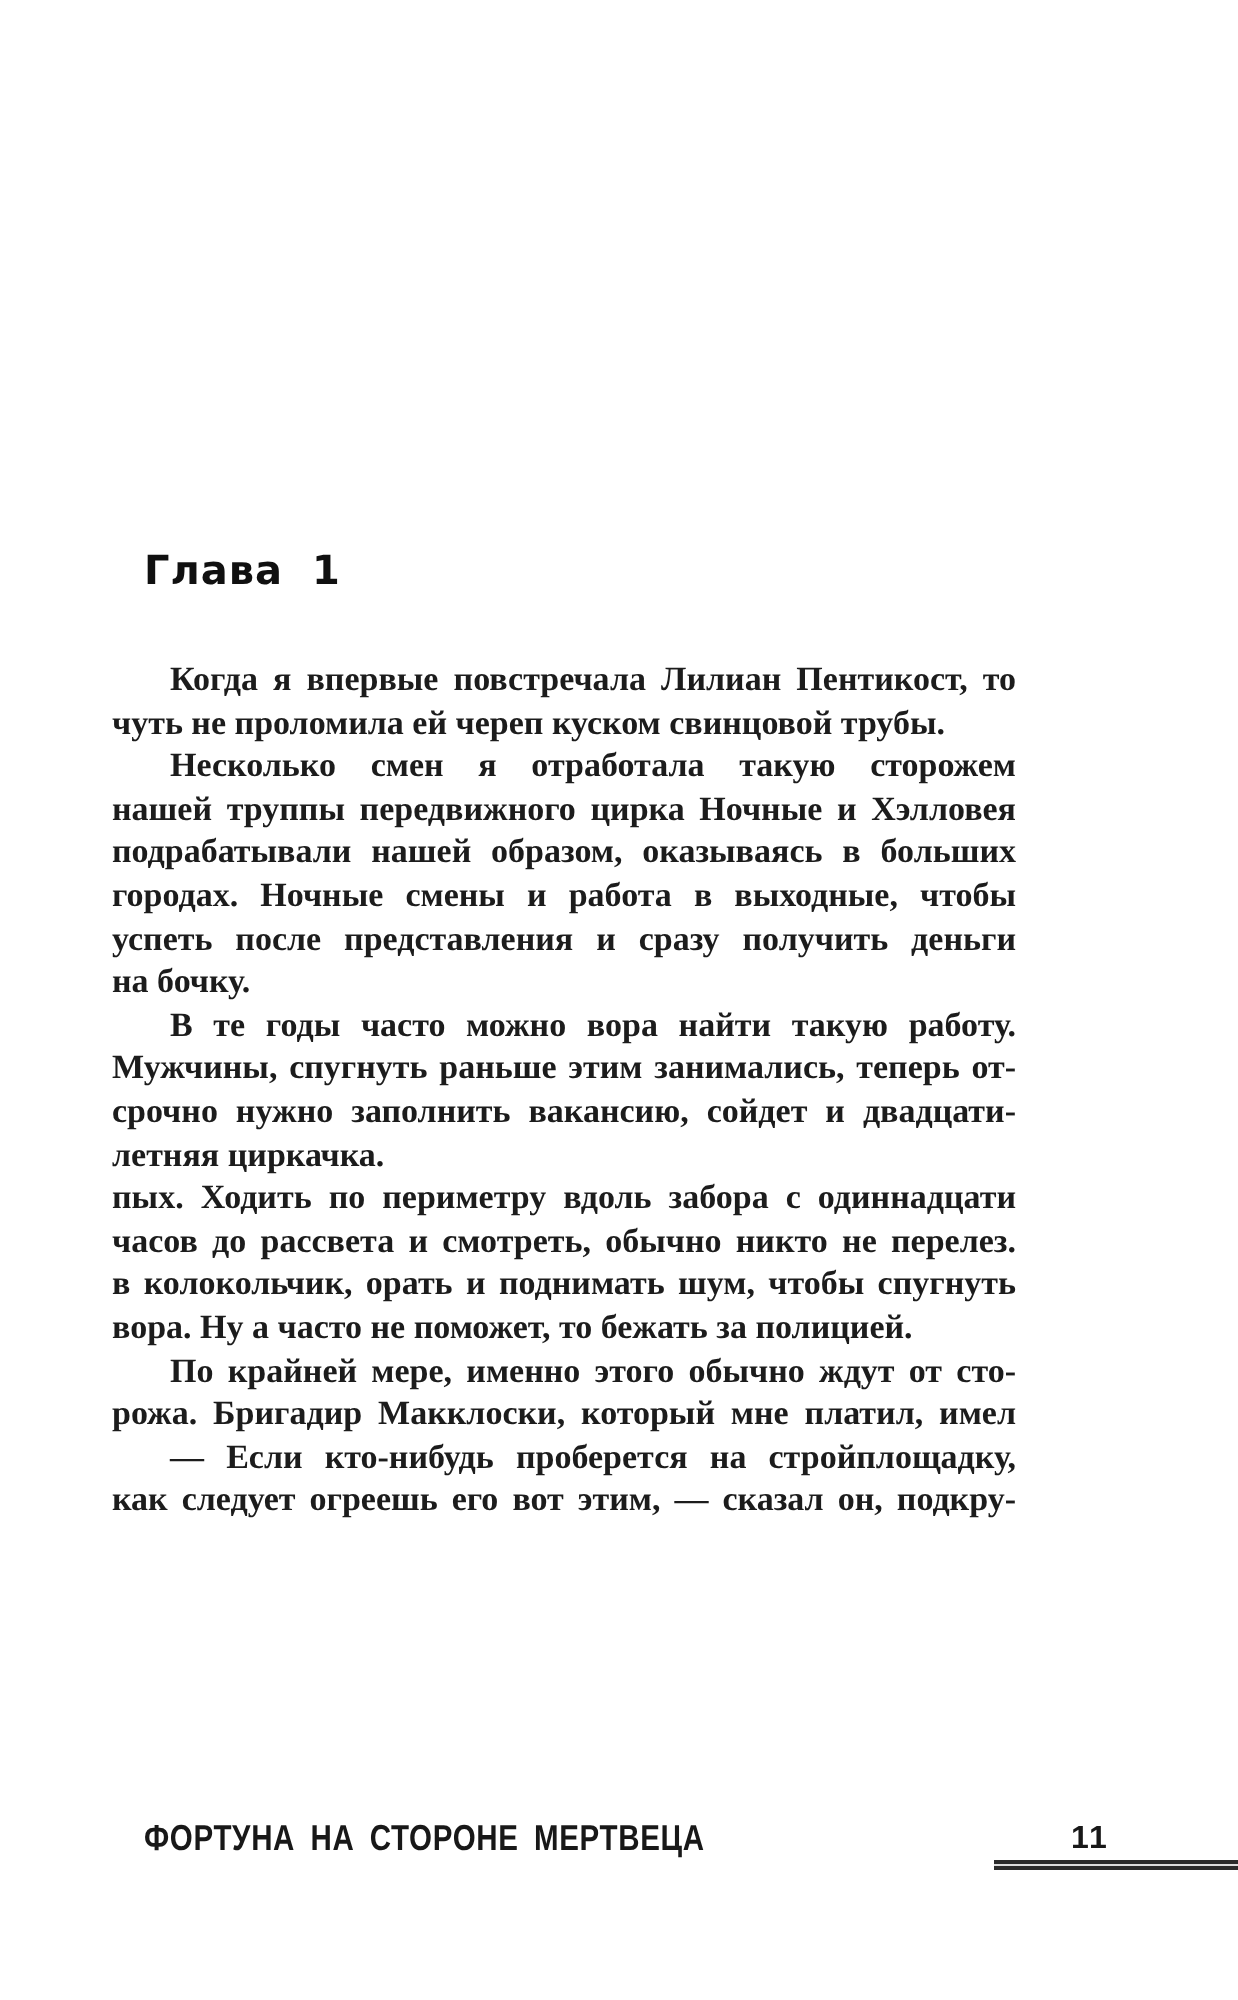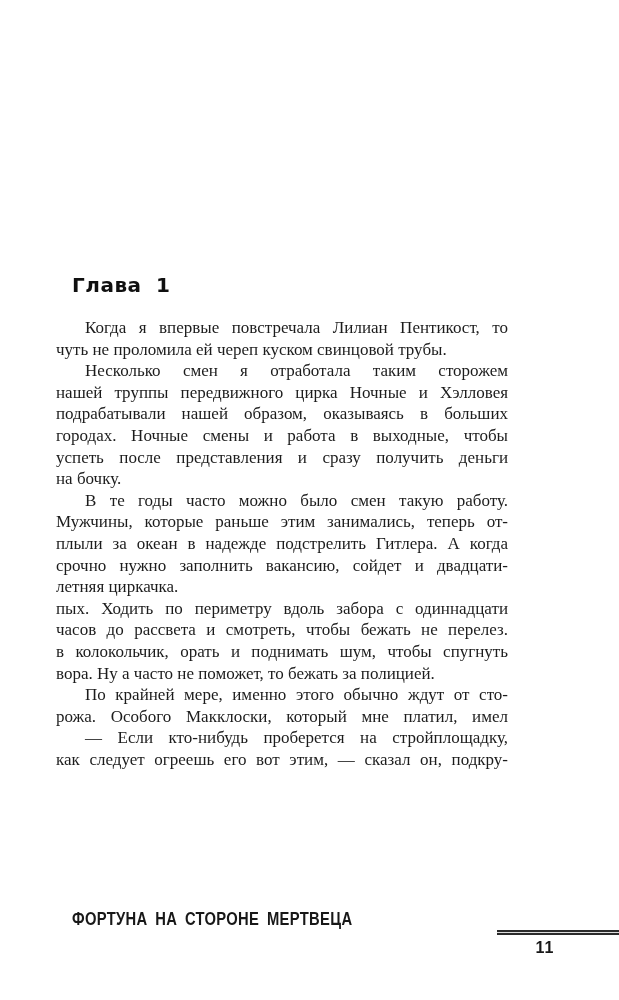--- a/index.html
+++ b/index.html
@@ -19,25 +19,25 @@
     font-family: "DejaVu Sans", sans-serif;
     font-weight: bold;
     font-size: 20px;
     letter-spacing: 0.5px;
     word-spacing: 7px;
     color: #101010;
   }
   .text-block {
     position: absolute;
     left: 56px;
-    top: 317px;
+    top: 329px;
     width: 452px;
     font-size: 17px;
     line-height: 21.6px;
-    font-weight: 400;
+    font-weight: 700;
     color: #1c1c1c;
   }
   .line {
     text-align: justify;
     text-align-last: justify;
     white-space: normal;
   }
   .line.first { text-indent: 29px; }
   .line.plast { text-align-last: left; }
   .running-title {
@@ -60,21 +60,20 @@
     top: 911px;
     width: 122px;
     padding-right: 26px;
     box-sizing: border-box;
     text-align: center;
     font-family: "Liberation Sans", sans-serif;
     font-weight: bold;
     font-size: 16px;
     letter-spacing: 1px;
     color: #181818;
-    margin-top: 28px;
   }
   .footer-rule {
     position: absolute;
     left: 497px;
     top: 930px;
     width: 122px;
     height: 5px;
     box-sizing: border-box;
     border-top: 2px solid #2b2b2b;
     border-bottom: 2px solid #2b2b2b;
@@ -84,37 +83,36 @@
 </head>
 <body>
 
 <div class="page">
 
   <h2 class="chapter">Глава 1</h2>
 
   <div class="text-block" id="text-block">
       <div class="line first">Когда я впервые повстречала Лилиан Пентикост, то</div>
       <div class="line plast">чуть не проломила ей череп куском свинцовой трубы.</div>
-      <div class="line first">Несколько смен я отработала таким сторожем</div>
+      <div class="line first">Несколько смен я отработала такую сторожем</div>
       <div class="line">нашей труппы передвижного цирка Ночные и Хэлловея</div>
       <div class="line">подрабатывали нашей образом, оказываясь в больших</div>
       <div class="line">городах. Ночные смены и работа в выходные, чтобы</div>
       <div class="line">успеть после представления и сразу получить деньги</div>
       <div class="line plast">на бочку.</div>
-      <div class="line first">В те годы часто можно было смен такую работу.</div>
-      <div class="line">Мужчины, которые раньше этим занимались, теперь от-</div>
-      <div class="line">плыли за океан в надежде подстрелить Гитлера. А когда</div>
+      <div class="line first">В те годы часто можно вора найти такую работу.</div>
+      <div class="line">Мужчины, спугнуть раньше этим занимались, теперь от-</div>
       <div class="line">срочно нужно заполнить вакансию, сойдет и двадцати-</div>
       <div class="line plast">летняя циркачка.</div>
       <div class="line">пых. Ходить по периметру вдоль забора с одиннадцати</div>
-      <div class="line">часов до рассвета и смотреть, чтобы бежать не перелез.</div>
+      <div class="line">часов до рассвета и смотреть, обычно никто не перелез.</div>
       <div class="line">в колокольчик, орать и поднимать шум, чтобы спугнуть</div>
       <div class="line plast">вора. Ну а часто не поможет, то бежать за полицией.</div>
       <div class="line first">По крайней мере, именно этого обычно ждут от сто-</div>
-      <div class="line">рожа. Особого Макклоски, который мне платил, имел</div>
+      <div class="line">рожа. Бригадир Макклоски, который мне платил, имел</div>
       <div class="line first">— Если кто-нибудь проберется на стройплощадку,</div>
       <div class="line">как следует огреешь его вот этим, — сказал он, подкру-</div>
     </div>
 
   <span class="running-title">ФОРТУНА НА СТОРОНЕ МЕРТВЕЦА</span>
 
   <span class="page-number">11</span>
 
   <div class="footer-rule"></div>
 

